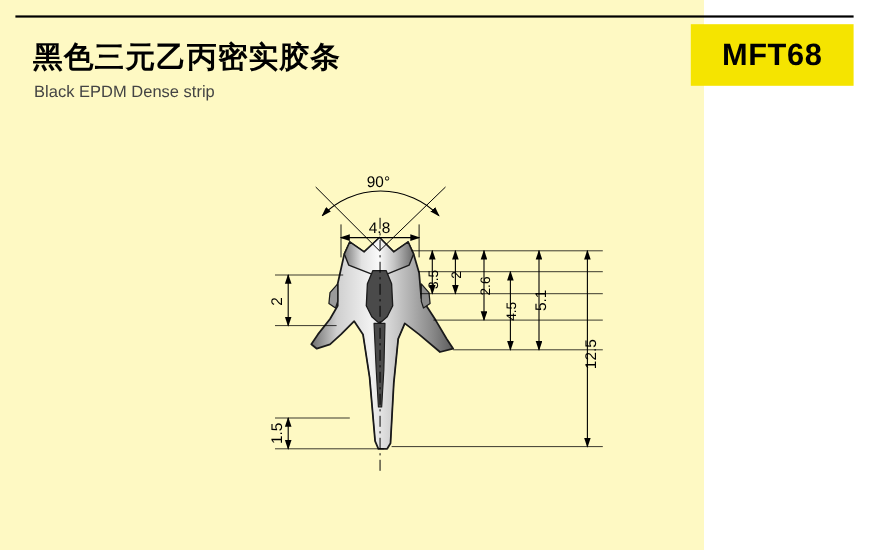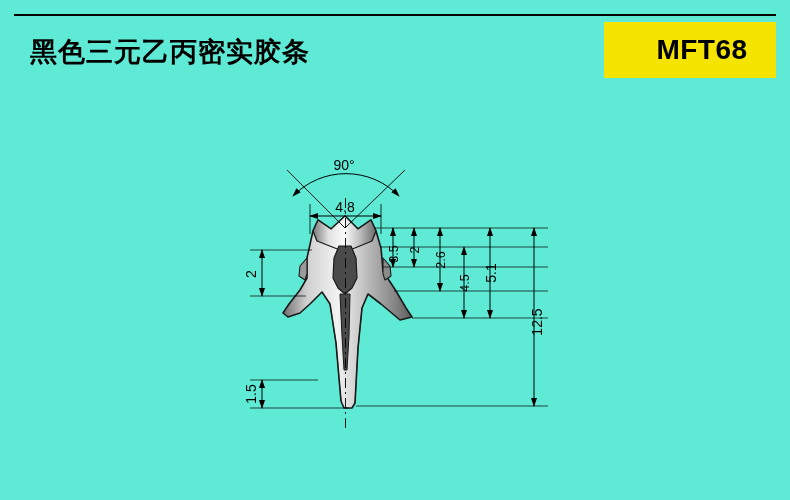--- a/index.html
+++ b/index.html
@@ -8,23 +8,23 @@
   }
   body {
     width: 790px;
     height: 500px;
     background: #ffffff;
     font-family: "Liberation Sans", sans-serif;
     overflow: hidden;
   }
   .page {
     position: relative;
-    width: 790px;
+    width: 640px;
     height: 500px;
-    background: #5eead4;
+    background: #fef9c3;
   }
 
   
   .header {
     position: absolute;
     left: 0;
     top: 0;
     width: 790px;
     height: 122px;
   }
@@ -57,21 +57,20 @@
   .code-badge {
     position: absolute;
     right: 14px;
     top: 22px;
     width: 148px;
     height: 56px;
     background: #f5e400;
     display: flex;
     align-items: center;
     justify-content: center;
-    padding-left: 24px;
   }
   .code-badge span {
     font-size: 28px;
     font-weight: bold;
     color: #000000;
     letter-spacing: 0.5px;
   }
 
   
   .drawing {
@@ -96,20 +95,21 @@
   }
 </style>
 </head>
 <body>
 
 <div class="page">
 
   <div class="header">
     <div class="header-rule-top"></div>
     <div class="title-cn">黑色三元乙丙密实胶条</div>
+    <div class="title-en">Black EPDM Dense strip</div>
     <div class="code-badge">
       <span>MFT68</span>
     </div>
   </div>
 
   <div class="drawing">
     <svg width="790" height="378" viewBox="0 0 790 378" xmlns="http://www.w3.org/2000/svg">
 
       <defs>
         <linearGradient id="bodyGrad" x1="0" y1="0" x2="1" y2="0">

